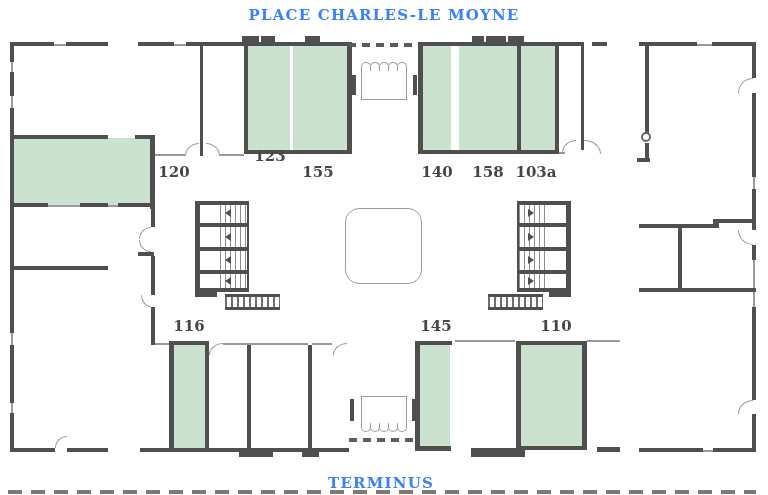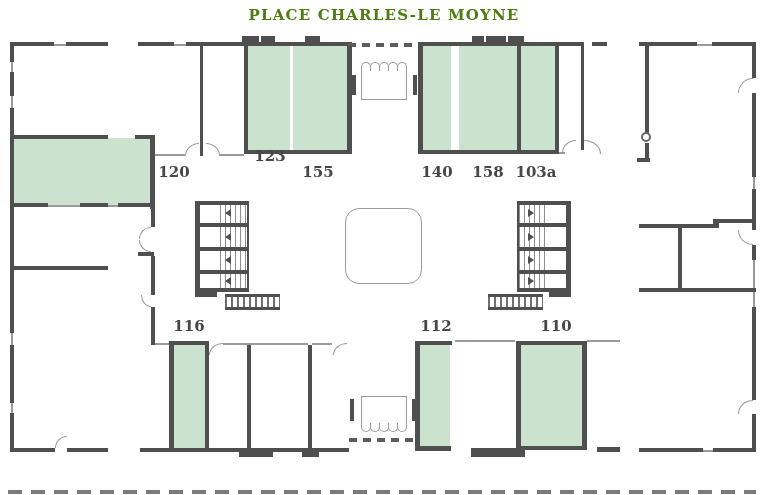--- a/index.html
+++ b/index.html
@@ -8,21 +8,21 @@
   .plan *{box-sizing:border-box}
   
   .w{position:absolute;display:block;background:#4f4f4f}
   .t{position:absolute;display:block;background:#9a9a9a}
   
   .room{position:absolute;background:#cbe2cf}
   
   .rlabel{position:absolute;transform:translate(-50%,-50%);font-weight:bold;font-size:15px;
           color:#474747;white-space:nowrap}
   .title{position:absolute;transform:translate(-50%,-50%);font-weight:bold;font-size:15px;
-         letter-spacing:1.2px;color:#4d7c0f;white-space:nowrap}
+         letter-spacing:1.2px;color:#3b82f6;white-space:nowrap}
   
   .arc{position:absolute;border:0 solid #9a9a9a;background:transparent}
   .arc.tl{border-width:1.5px 0 0 1.5px;border-radius:100% 0 0 0}
   .arc.tr{border-width:1.5px 1.5px 0 0;border-radius:0 100% 0 0}
   .arc.bl{border-width:0 0 1.5px 1.5px;border-radius:0 0 0 100%}
   
   .dash{position:absolute;background:repeating-linear-gradient(90deg,#5c5c5c 0 8px,transparent 8px 14px)}
   .dash.faint{background:repeating-linear-gradient(90deg,#7a7a7a 0 14px,transparent 14px 23px)}
   
   .knob{position:absolute;border:2px solid #666;border-radius:50%;background:#fff}
@@ -238,18 +238,19 @@
 
   <i class="dash faint" style="left:8px;top:490px;width:748px;height:4px"></i>
 
   <div class="rlabel" style="left:174px;top:172px">120</div>
   <div class="rlabel" style="left:270px;top:156px">123</div>
   <div class="rlabel" style="left:318px;top:172px">155</div>
   <div class="rlabel" style="left:437px;top:172px">140</div>
   <div class="rlabel" style="left:488px;top:172px">158</div>
   <div class="rlabel" style="left:536px;top:172px">103a</div>
   <div class="rlabel" style="left:189px;top:326px">116</div>
-  <div class="rlabel" style="left:436px;top:326px">112</div>
+  <div class="rlabel" style="left:436px;top:326px">145</div>
   <div class="rlabel" style="left:556px;top:326px">110</div>
 
   <div class="title" style="left:384px;top:15px">PLACE CHARLES-LE MOYNE</div>
+  <div class="title" style="left:381px;top:483px">TERMINUS</div>
 
 </div>
 
 </body></html>

